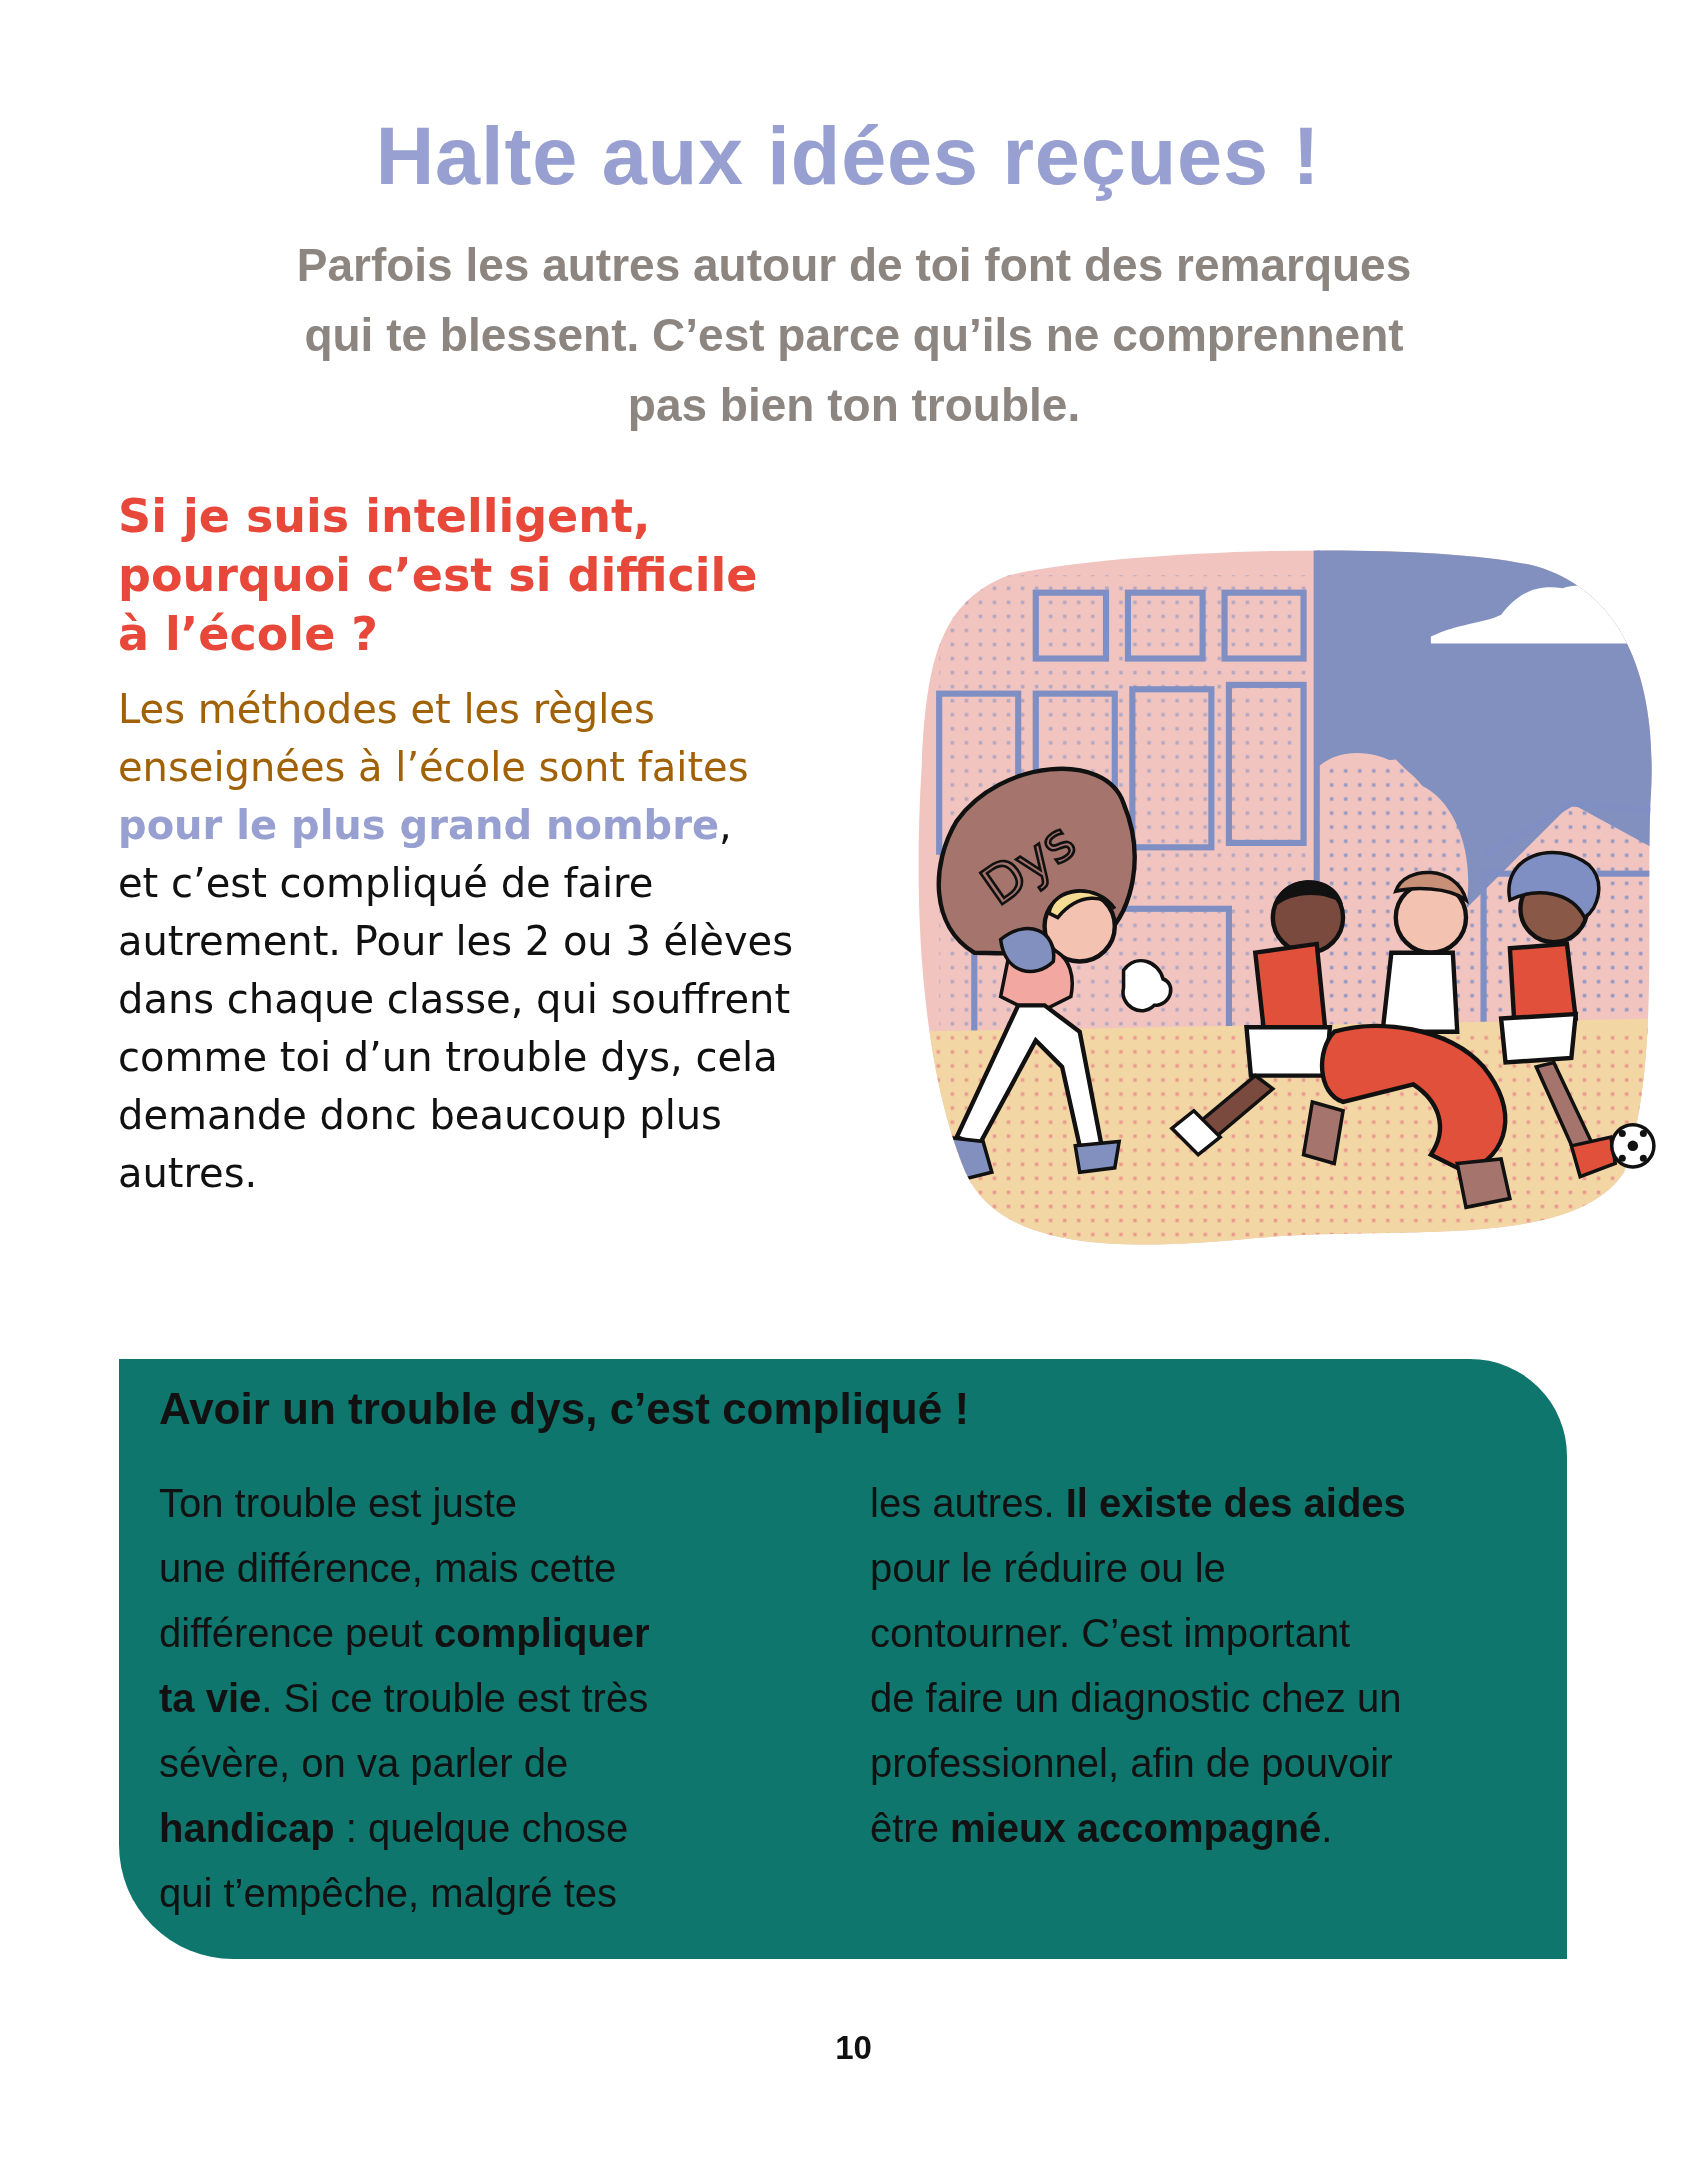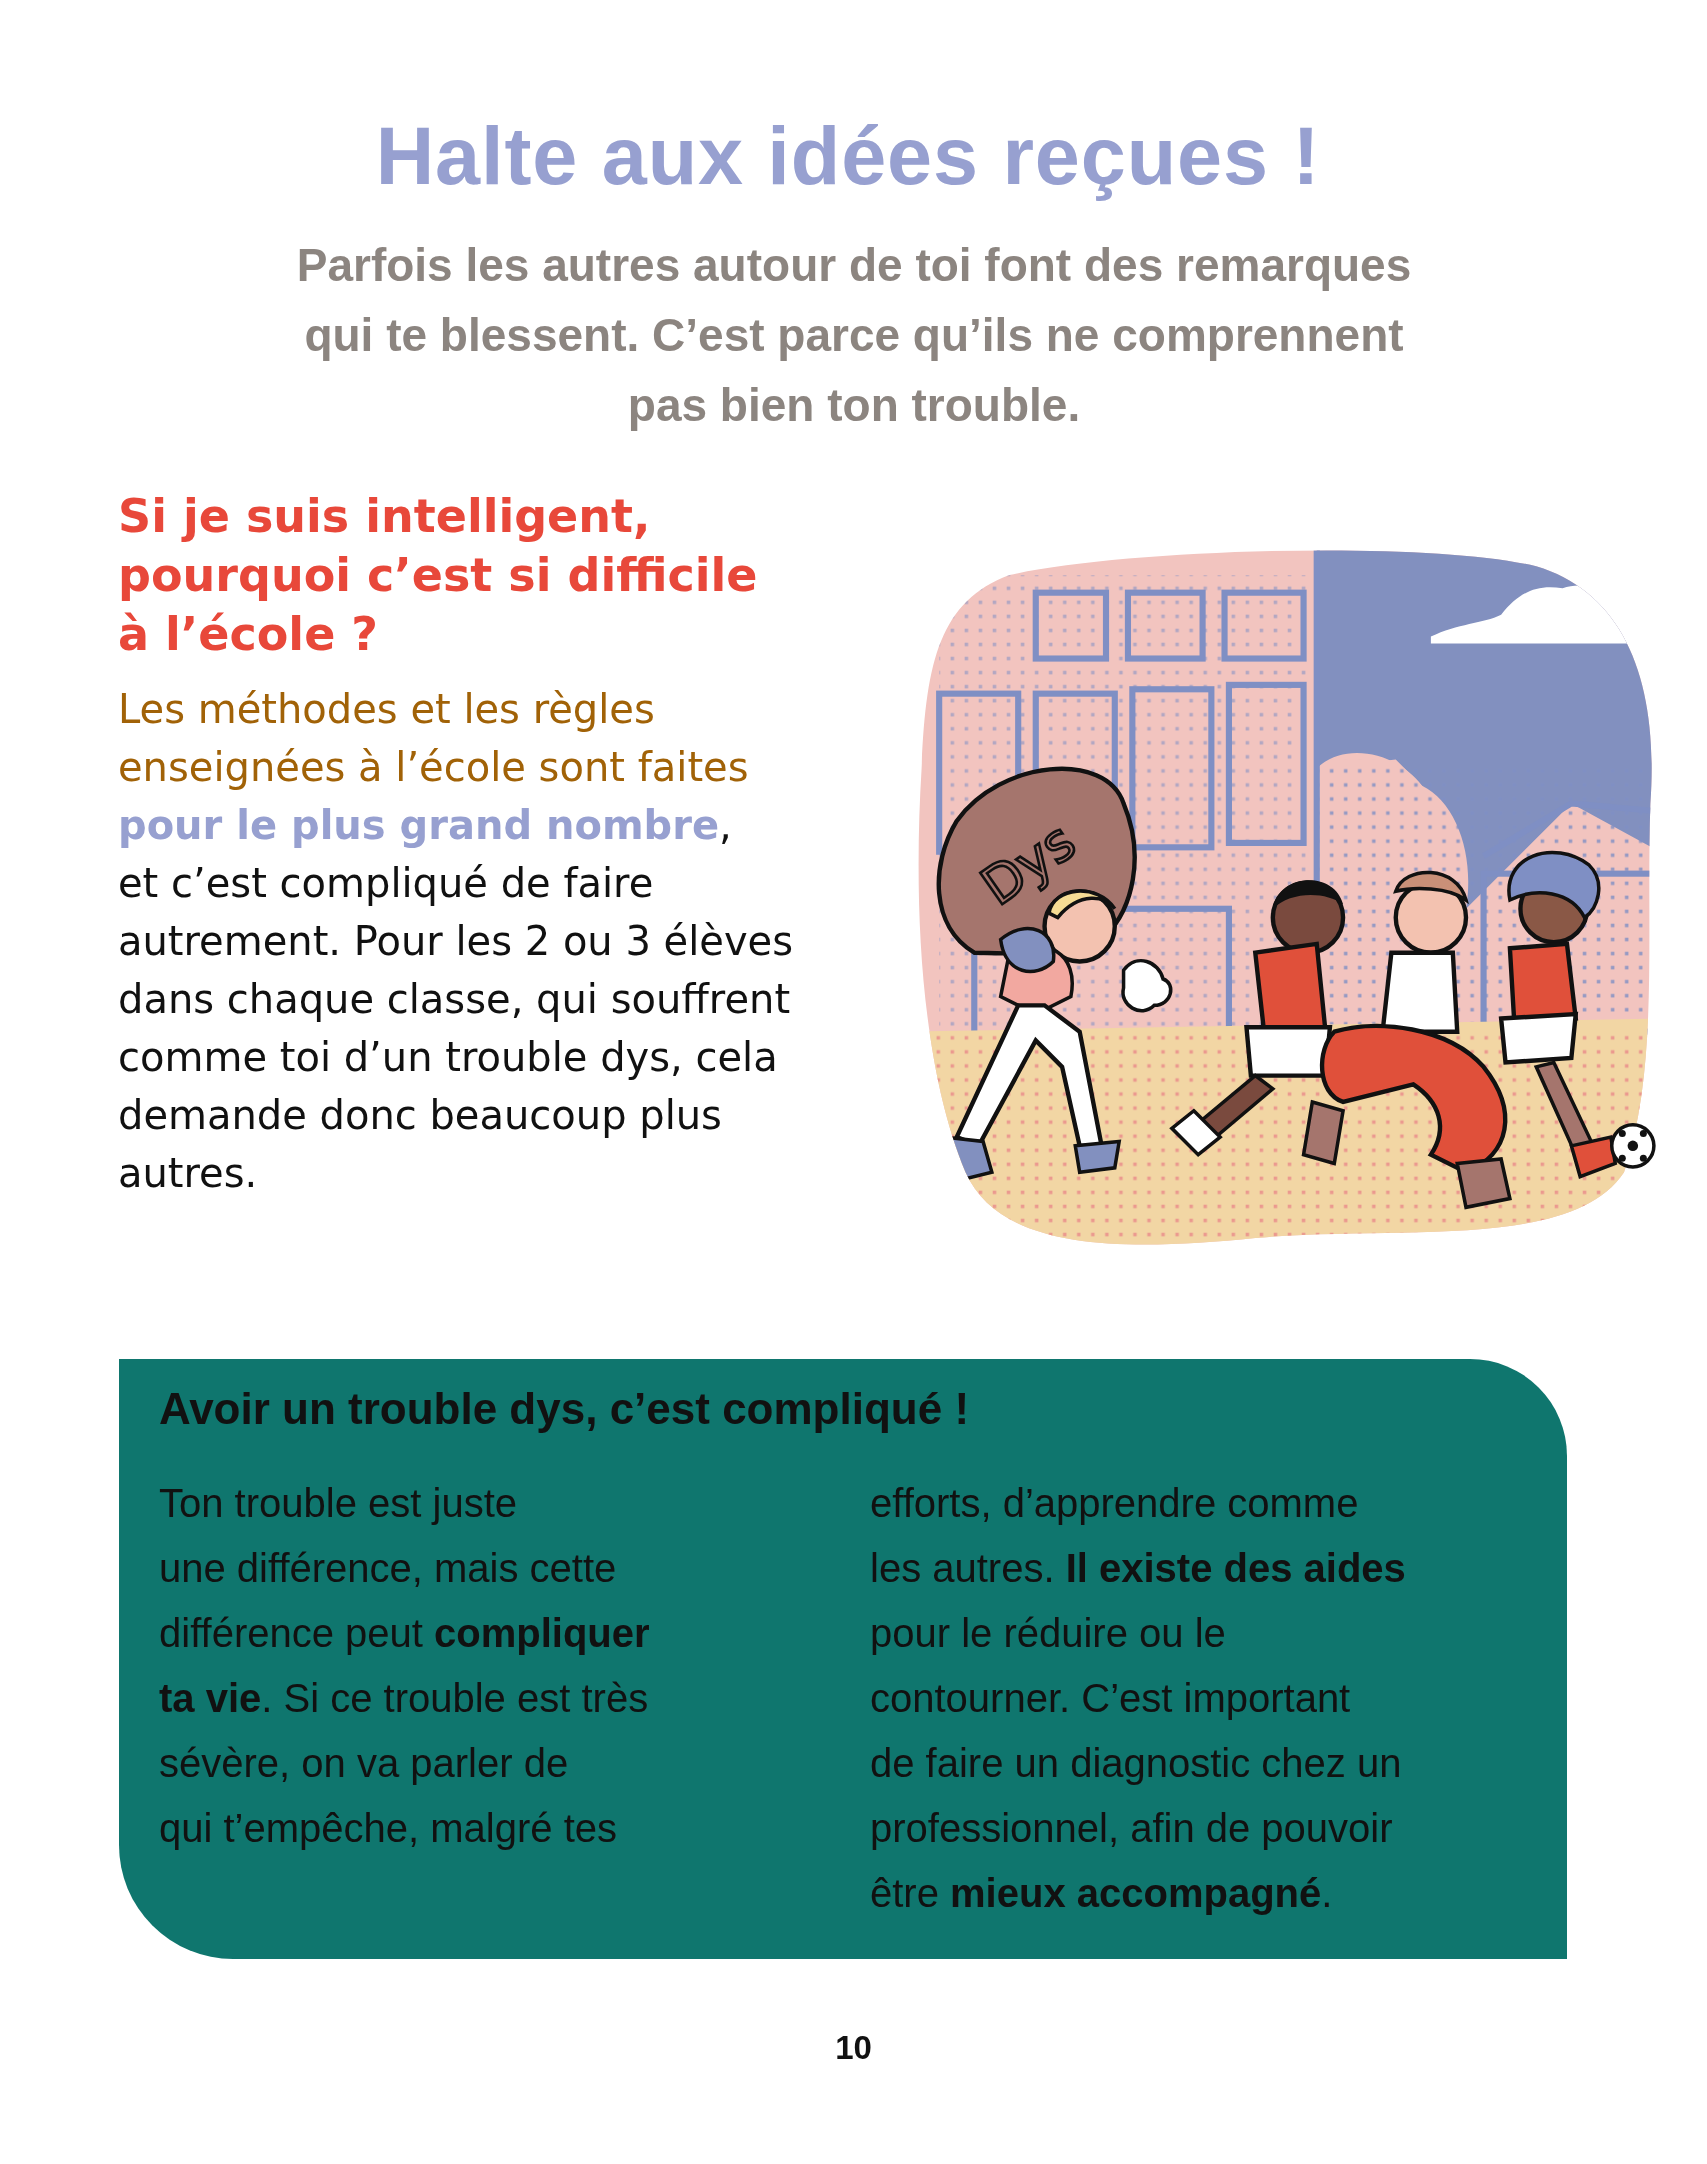--- a/index.html
+++ b/index.html
@@ -182,24 +182,24 @@
 </div>
 
 <div class="callout">
   <h3 class="callout-title">Avoir un trouble dys, c’est compliqué !</h3>
   <div class="callout-col col-left">
       <span class="line"><span>Ton trouble est juste</span></span>
       <span class="line"><span>une différence, mais cette</span></span>
       <span class="line"><span>différence peut </span><b>compliquer</b></span>
       <span class="line"><b>ta vie</b><span>. Si ce trouble est très</span></span>
       <span class="line"><span>sévère, on va parler de</span></span>
+      <span class="line"><b>handicap</b><span> : quelque chose</span></span>
       <span class="line"><span> qui t’empêche, malgré tes</span></span>
     </div>
   <div class="callout-col col-right">
-      <span class="line"><span>efforts, d’apprendre comme</span></span>
       <span class="line"><span>les autres. </span><b>Il existe des aides</b></span>
       <span class="line"><span>pour le réduire ou le</span></span>
       <span class="line"><span>contourner. C’est important</span></span>
       <span class="line"><span>de faire un diagnostic chez un</span></span>
       <span class="line"><span>professionnel, afin de pouvoir</span></span>
       <span class="line"><span>être </span><b>mieux accompagné</b><span>.</span></span>
     </div>
 </div>
 
 <div class="page-number">10</div>

